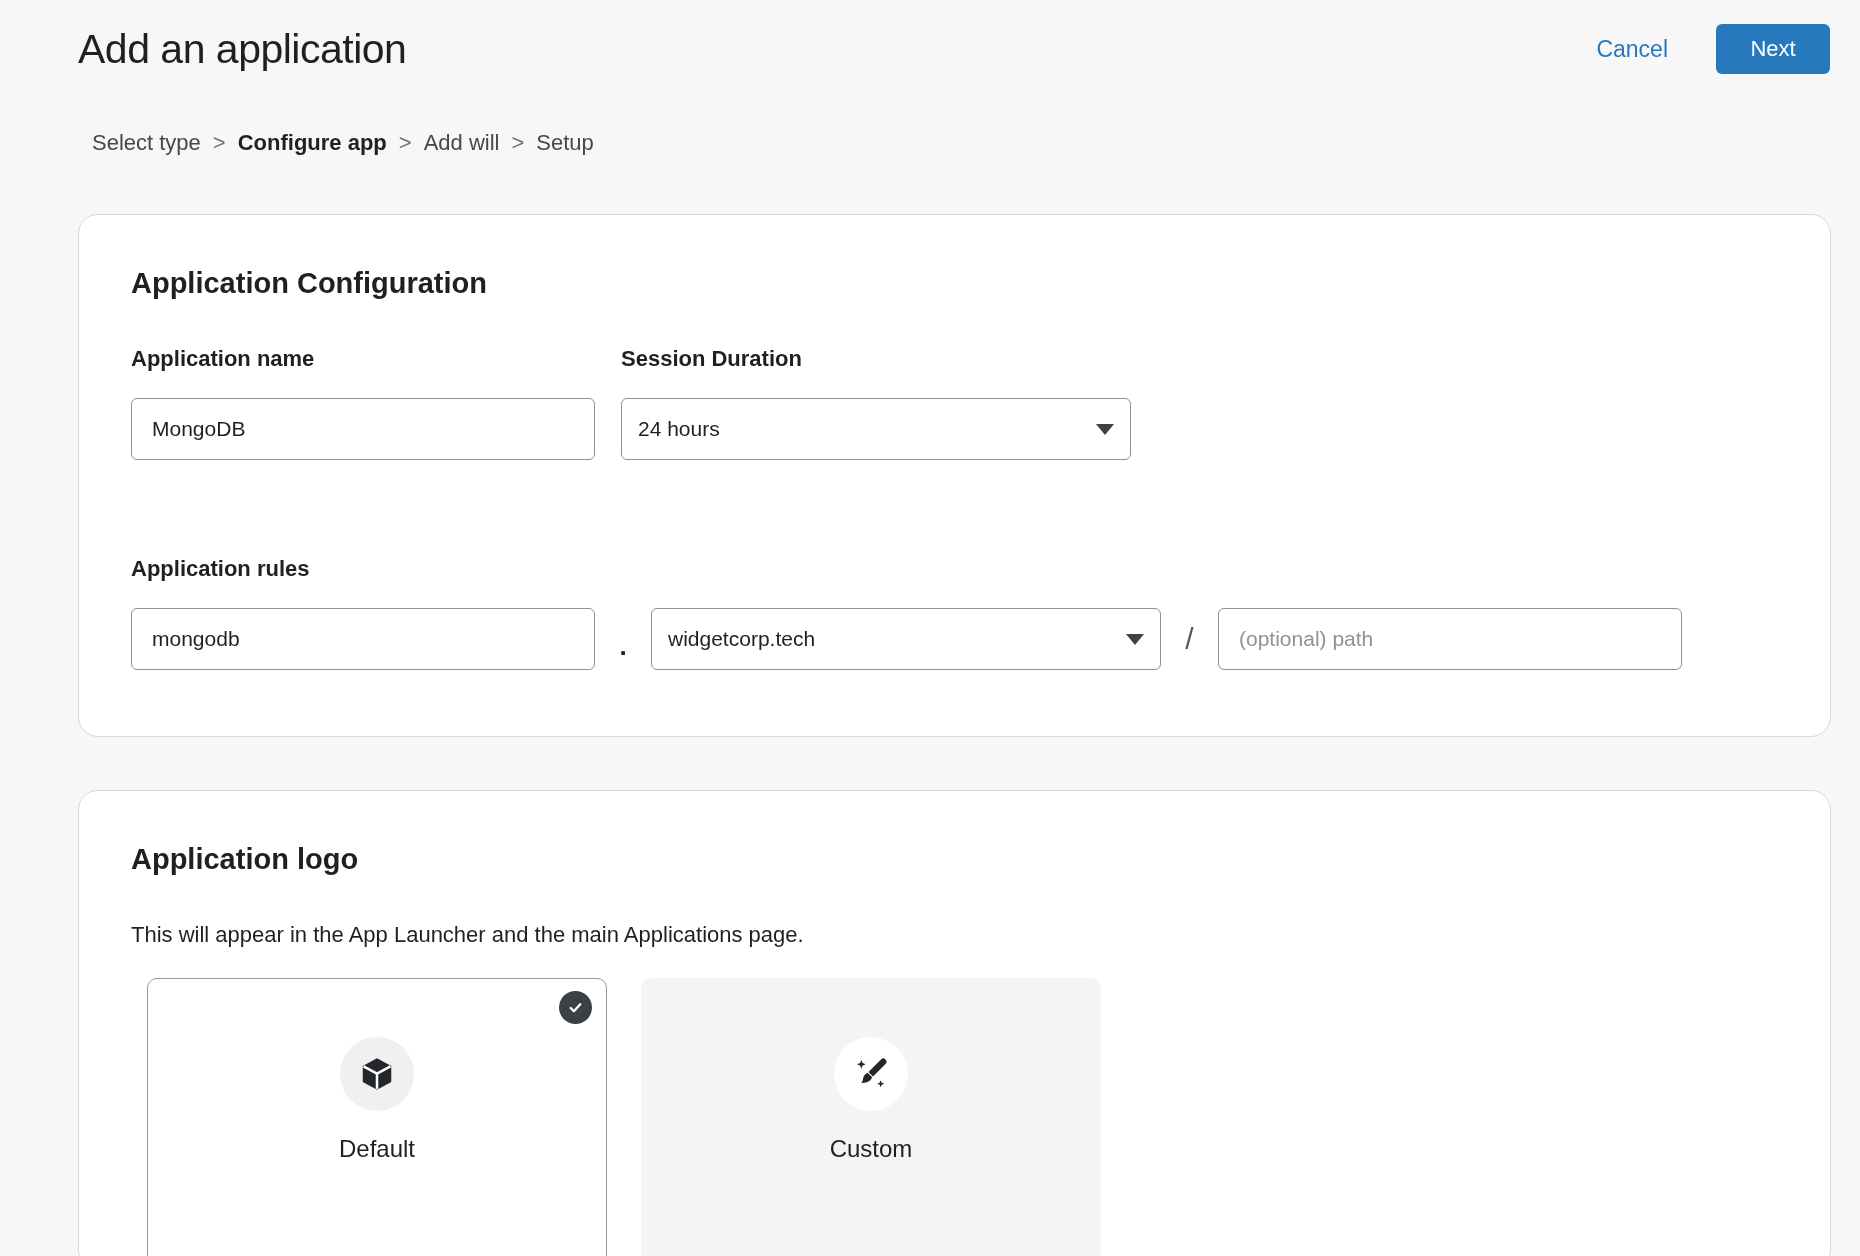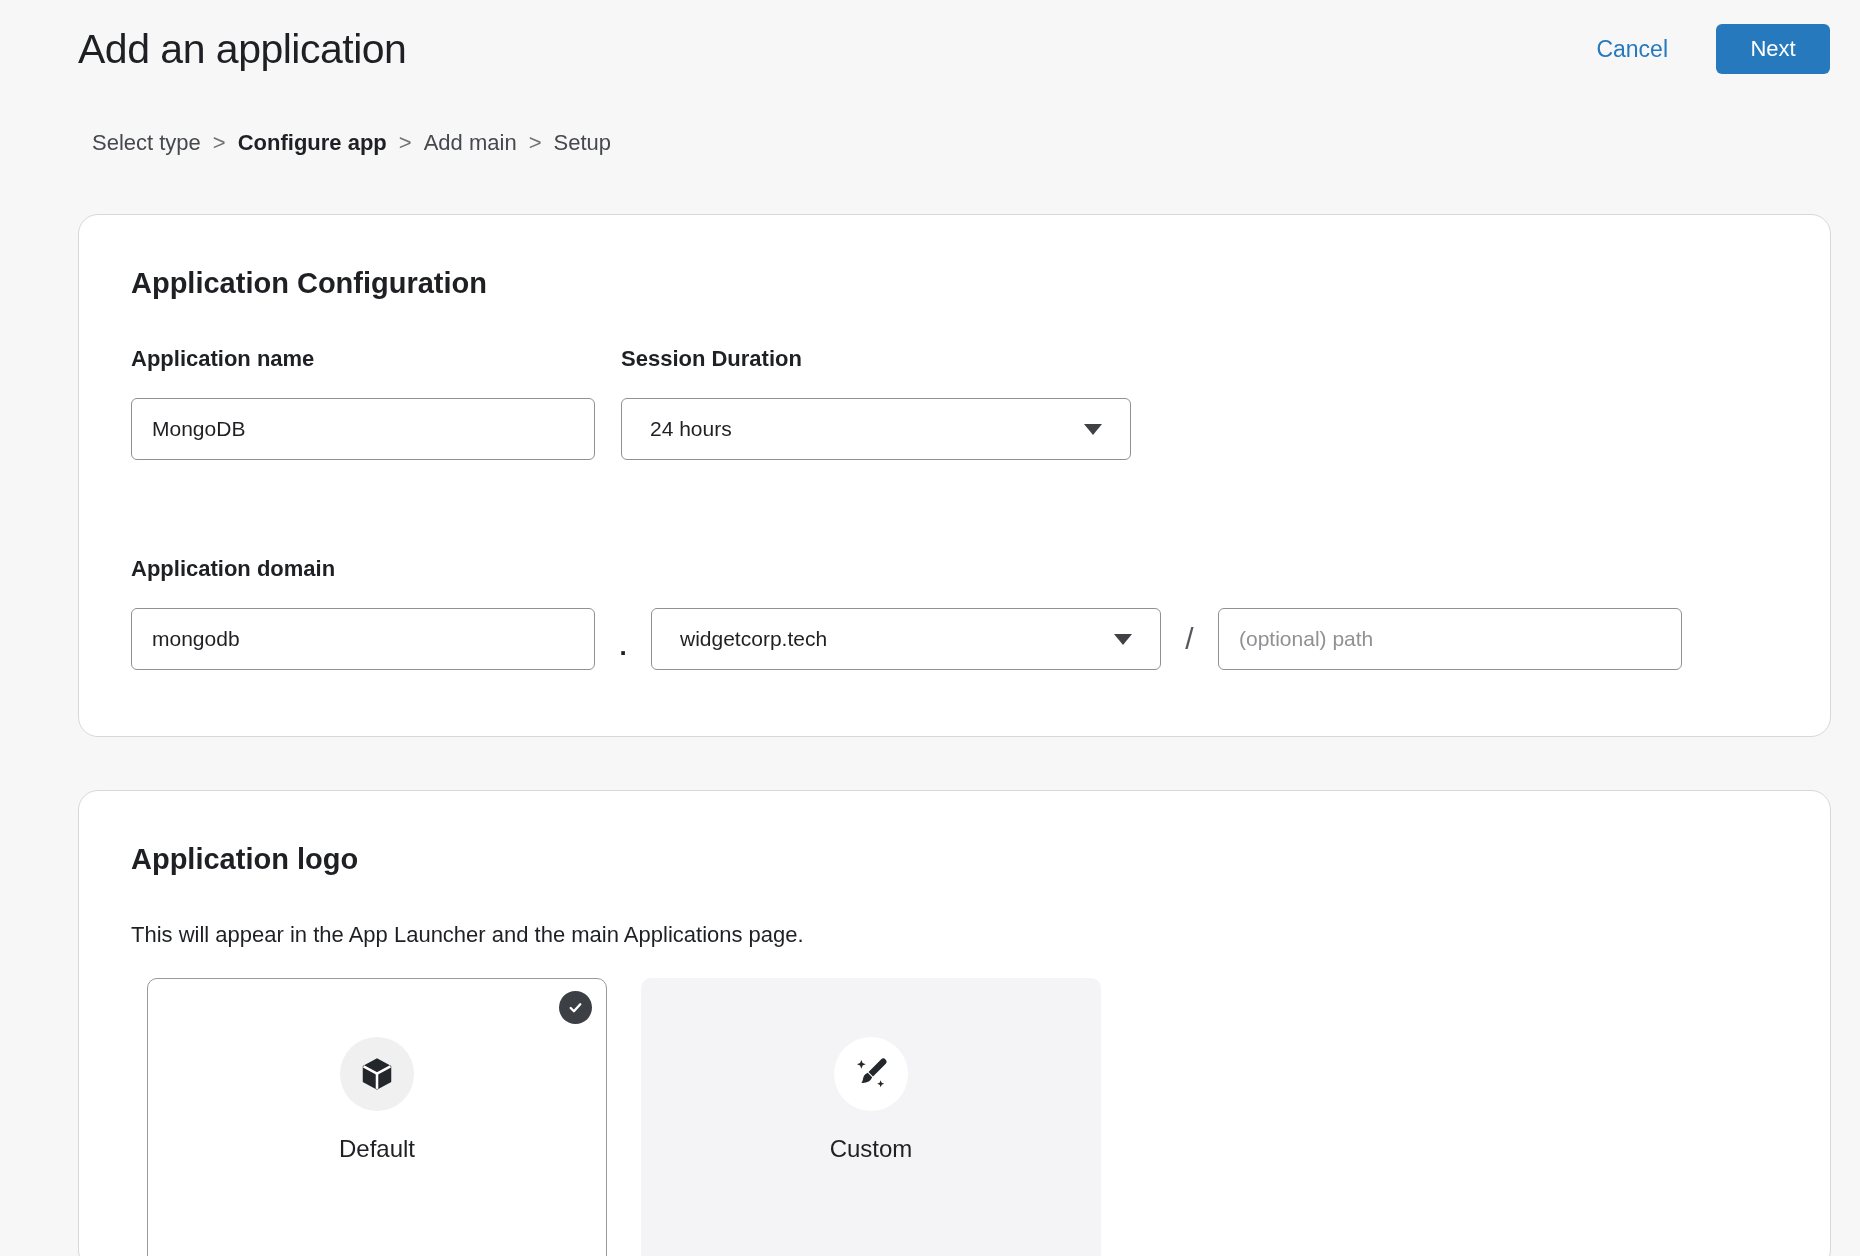--- a/index.html
+++ b/index.html
@@ -42,21 +42,21 @@
   label{display:block;font-size:22px;font-weight:700;margin-bottom:26px;color:var(--text-primary);}
   .text-input{
     width:464px;height:62px;border:1px solid var(--input-border);border-radius:6px;
     font-size:21px;padding:0 20px;background:#ffffff;color:var(--text-primary);
     font-family:inherit;outline:none;
   }
   .text-input::placeholder{color:#8f9194;}
   .select{
     width:510px;height:62px;border:1px solid var(--input-border);border-radius:6px;
     display:flex;align-items:center;justify-content:space-between;
-    padding:0 28px;font-size:21px;background:#ffffff;cursor:pointer;
+    padding:0 16px;font-size:21px;background:#ffffff;cursor:pointer;
   }
   .chev{width:0;height:0;border-left:9px solid transparent;border-right:9px solid transparent;border-top:11px solid #3f4145;}
   .form-row{display:flex;gap:26px;}
   .domain-field{margin-top:96px;}
   .domain-row{display:flex;align-items:center;}
   .sep-dot{width:56px;text-align:center;font-size:26px;font-weight:700;color:var(--text-primary);padding-top:14px;}
   .sep-slash{width:57px;text-align:center;font-size:30px;font-weight:300;color:var(--text-secondary);}
   .logo-desc{font-size:22px;font-weight:400;margin:0 0 30px 0;color:var(--text-primary);}
   .logo-options{display:flex;gap:34px;margin-left:16px;}
   .logo-tile{
@@ -85,21 +85,21 @@
       <a class="cancel-link" href="#">Cancel</a>
       <button class="next-btn">Next</button>
     </div>
   </div>
 
   <nav class="breadcrumb">
     <span class="step">Select type</span>
     <span class="sep">&gt;</span>
     <span class="step active">Configure app</span>
     <span class="sep">&gt;</span>
-    <span class="step">Add main</span>
+    <span class="step">Add will</span>
     <span class="sep">&gt;</span>
     <span class="step">Setup</span>
   </nav>
 
   <section class="card config">
     <h2>Application Configuration</h2>
 
     <div class="form-row">
       <div class="field">
         <label>Application name</label>
@@ -108,21 +108,21 @@
       <div class="field">
         <label>Session Duration</label>
         <div class="select">
           <span>24 hours</span>
           <span class="chev"></span>
         </div>
       </div>
     </div>
 
     <div class="field domain-field">
-      <label>Application domain</label>
+      <label>Application rules</label>
       <div class="domain-row">
         <input class="text-input" type="text" value="mongodb" style="">
         <span class="sep-dot">.</span>
         <div class="select">
           <span>widgetcorp.tech</span>
           <span class="chev"></span>
         </div>
         <span class="sep-slash">/</span>
         <input class="text-input" type="text" placeholder="(optional) path" style="">
       </div>

